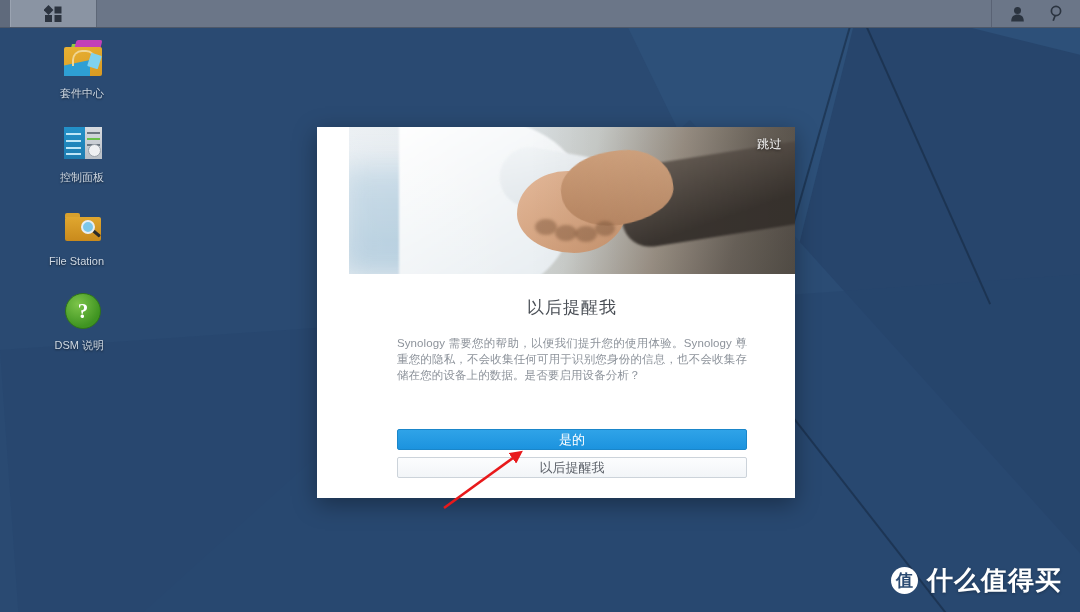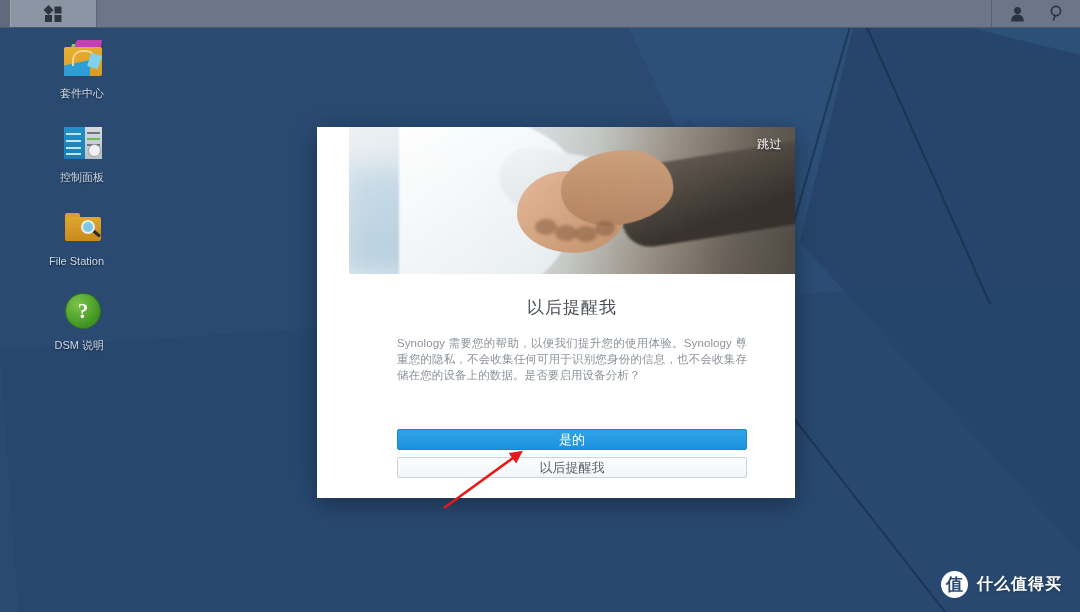--- a/index.html
+++ b/index.html
@@ -401,21 +401,21 @@
     background: #ffffff;
     color: #2a4a72;
     font-size: 17px;
     line-height: 27px;
     text-align: center;
     font-weight: bold;
     font-family: "Liberation Serif", serif;
   }
   .wm-text {
     color: #ffffff;
-    font-size: 16px;
+    font-size: 26px;
     font-weight: bold;
     letter-spacing: 1px;
     text-shadow: 0 1px 3px rgba(0,0,0,.3);
   }
 </style>
 </head>
 <body>
 
 <div id="screen">
 

